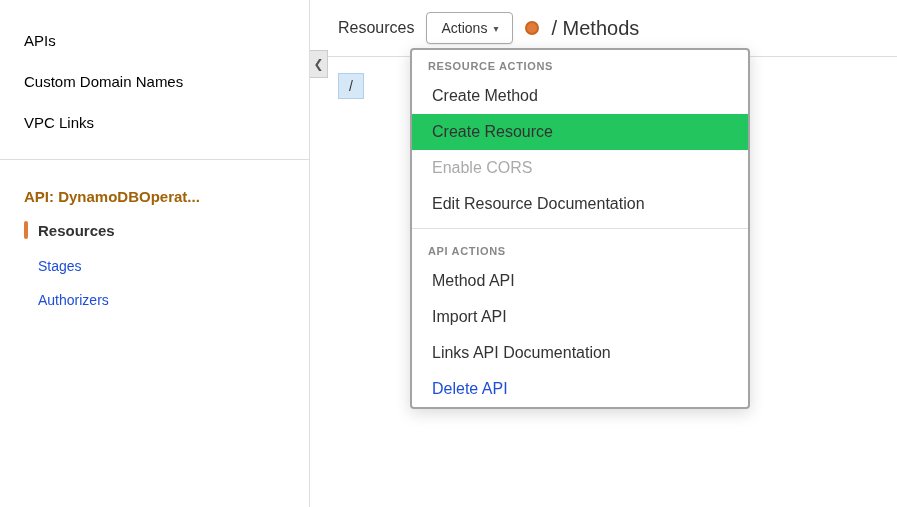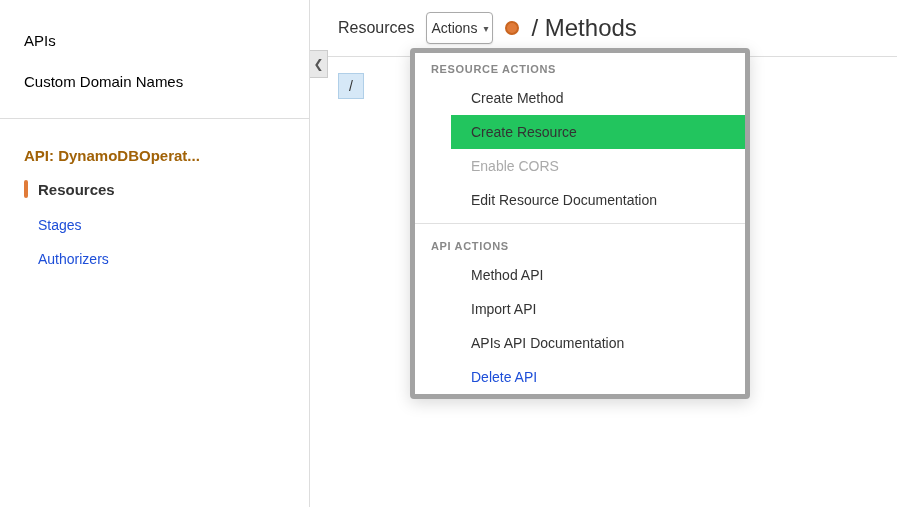--- a/index.html
+++ b/index.html
@@ -116,21 +116,21 @@
       font-size: 16px;
       font-weight: 500;
       color: #333;
     }
 
     .actions-button {
       position: relative;
       display: inline-flex;
       align-items: center;
       gap: 6px;
-      padding: 7px 4px;
+      padding: 7px 14px;
       background: #fff;
       border: 1px solid #aaa;
       border-radius: 4px;
       font-size: 14px;
       font-weight: 500;
       color: #333;
       cursor: pointer;
       box-shadow: 0 1px 2px rgba(0,0,0,0.08);
     }
 
@@ -142,21 +142,21 @@
     .orange-dot {
       width: 14px;
       height: 14px;
       background: #e07b39;
       border-radius: 50%;
       display: inline-block;
       border: 2px solid #c96520;
     }
 
     .header-path {
-      font-size: 24px;
+      font-size: 20px;
       font-weight: 400;
       color: #333;
     }
 
     
     .resource-tree {
       padding: 16px 20px 16px 28px;
     }
 
     .resource-path-item {
@@ -169,43 +169,42 @@
       cursor: pointer;
     }
 
     
     .dropdown-menu {
       position: absolute;
       top: 48px;
       left: 100px;
       width: 340px;
       background: #fff;
-      border: 5px solid #a3a3a3;
+      border: 2px solid #a3a3a3;
       border-radius: 4px;
       box-shadow: 0 4px 16px rgba(0,0,0,0.15);
       z-index: 100;
     }
 
     .dropdown-section-label {
       padding: 10px 16px 6px;
       font-size: 11px;
       font-weight: 700;
       color: #888;
       letter-spacing: 0.06em;
       text-transform: uppercase;
     }
 
     .dropdown-item {
       display: block;
       padding: 9px 20px;
-      font-size: 14px;
+      font-size: 16px;
       color: #333;
       cursor: pointer;
       text-decoration: none;
-      margin-left: 36px;
     }
 
     .dropdown-item.active {
       background: #22c55e;
     }
 
     .dropdown-item.disabled {
       color: #aaa;
       cursor: default;
     }
@@ -219,20 +218,21 @@
       border-top: 1px solid #e0e0e0;
       margin: 6px 0;
     }
   </style>
 </head>
 <body>
 
 <div class="sidebar">
   <a class="sidebar-nav-item">APIs</a>
   <a class="sidebar-nav-item">Custom Domain Names</a>
+  <a class="sidebar-nav-item">VPC Links</a>
 
   <hr class="sidebar-divider">
 
   <div class="sidebar-api-label">
     <span>API:</span>
     <span style="cursor:pointer;">DynamoDBOperat...</span>
   </div>
 
   <div class="sidebar-section-item">
     <div class="accent-bar"></div>
@@ -267,16 +267,16 @@
     <a class="dropdown-item active">Create Resource</a>
     <a class="dropdown-item disabled">Enable CORS</a>
     <a class="dropdown-item">Edit Resource Documentation</a>
 
     <hr class="dropdown-divider">
 
     <div class="dropdown-section-label">API ACTIONS</div>
 
     <a class="dropdown-item">Method API</a>
     <a class="dropdown-item">Import API</a>
-    <a class="dropdown-item">APIs API Documentation</a>
+    <a class="dropdown-item">Links API Documentation</a>
     <a class="dropdown-item danger">Delete API</a>
   </div>
 </div>
 
 </body></html>

